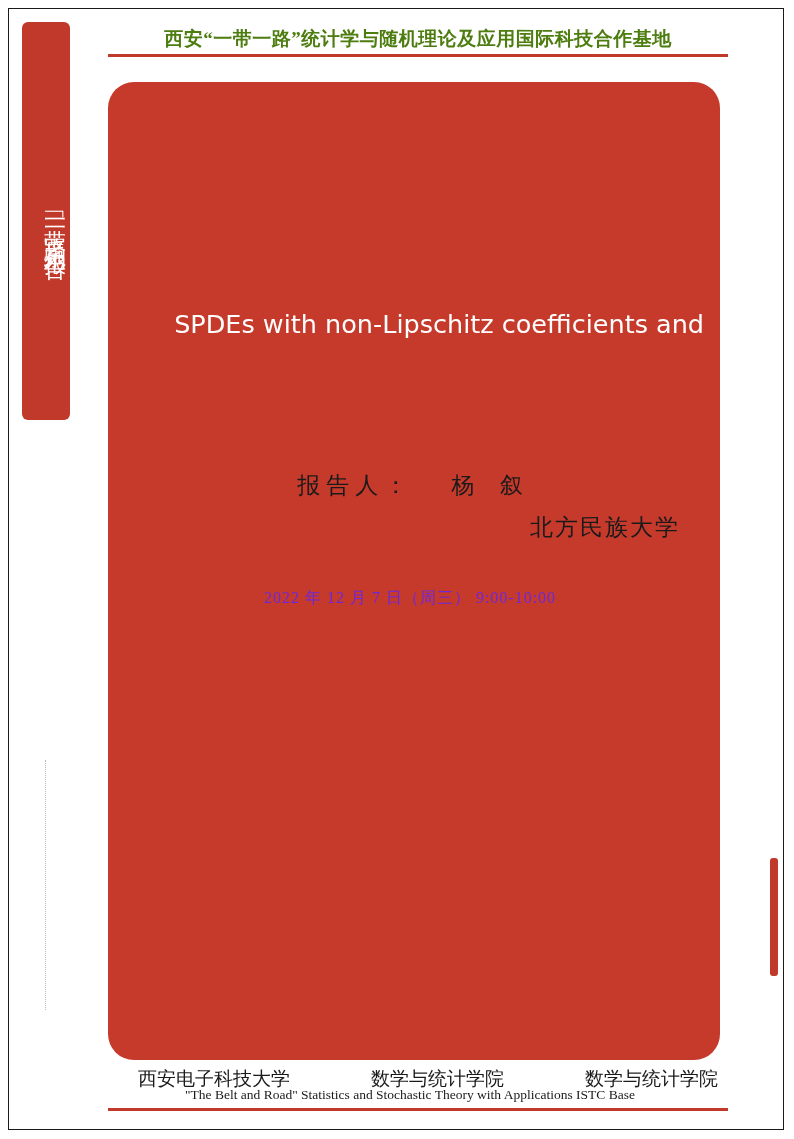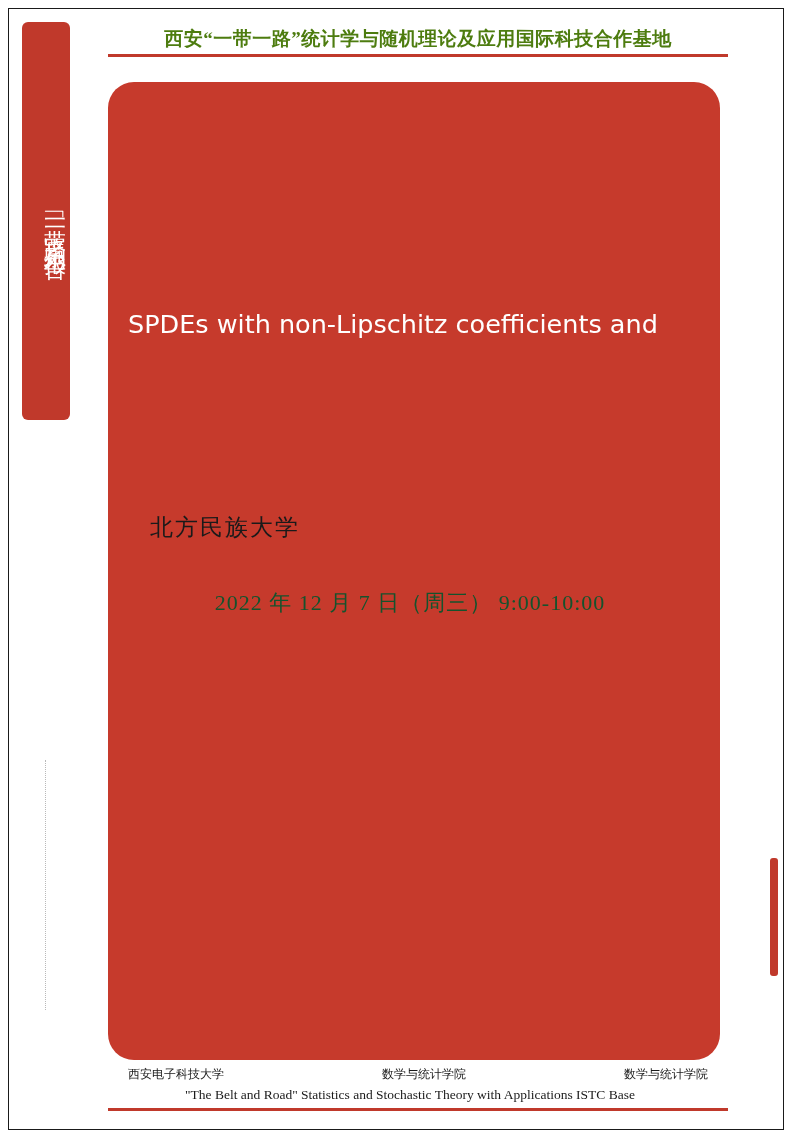--- a/index.html
+++ b/index.html
@@ -121,21 +121,21 @@
   
   .talk-title {
     position: absolute;
     left: 128px;
     top: 298px;
     width: 576px;
     color: #ffffff;
     font-family: "DejaVu Sans", sans-serif;
     font-size: 25.5px;
     line-height: 52px;
-    text-align: left;
+    text-align: right;
     font-weight: 400;
   }
 
   
   .speaker-line {
     position: absolute;
     left: 150px;
     top: 470px;
     width: 530px;
     color: #1a1a1a;
@@ -148,59 +148,59 @@
   .speaker-name { margin-left: 38px; letter-spacing: 10px; }
 
   .affiliation {
     position: absolute;
     left: 150px;
     top: 512px;
     width: 530px;
     color: #1a1a1a;
     font-family: "Liberation Serif", serif;
     font-size: 23px;
-    text-align: left;
+    text-align: right;
     letter-spacing: 2px;
   }
 
   .datetime {
     position: absolute;
     left: 120px;
     top: 588px;
     width: 580px;
-    color: #14532d;
-    font-family: "Liberation Serif", serif;
-    font-size: 22px;
+    color: #6d28d9;
+    font-family: "Liberation Serif", serif;
+    font-size: 16px;
     text-align: center;
     letter-spacing: 1px;
   }
 
   .meeting {
     position: absolute;
     left: 120px;
     top: 730px;
     width: 580px;
     color: #1a1a1a;
     font-family: "Liberation Serif", serif;
     font-size: 20px;
     text-align: center;
     letter-spacing: 0.5px;
   }
 
   
   .footer-orgs {
     position: absolute;
-    left: 128px;
+    left: 138px;
     top: 1066px;
     width: 580px;
     display: flex;
     justify-content: space-between;
     color: #1a1a1a;
     font-family: Liberation Serif, serif;
-    font-size: 12px;
+    font-size: 19px;
   }
   .footer-orgs span { white-space: nowrap; }
   .footer-en {
     position: absolute;
     left: 110px;
     top: 1087px;
     width: 600px;
     text-align: center;
     color: #1a1a1a;
     font-family: "Liberation Serif", serif;
@@ -231,20 +231,23 @@
 
   <div class="dotted-guide"></div>
   <div class="right-bar"></div>
 
   <div class="main-panel"></div>
 
   <div class="talk-title">
     <div>SPDEs with non-Lipschitz coefficients and</div>
   </div>
 
+  <div class="speaker-line">
+    <span class="speaker-label">报告人：</span><span class="speaker-name">杨 叙</span>
+  </div>
 
   <div class="affiliation">北方民族大学</div>
 
   <div class="datetime">2022 年 12 月 7 日（周三） 9:00-10:00</div>
 
 
   <div class="footer-orgs">
     <span>西安电子科技大学</span>
     <span>数学与统计学院</span>
     <span>数学与统计学院</span>

